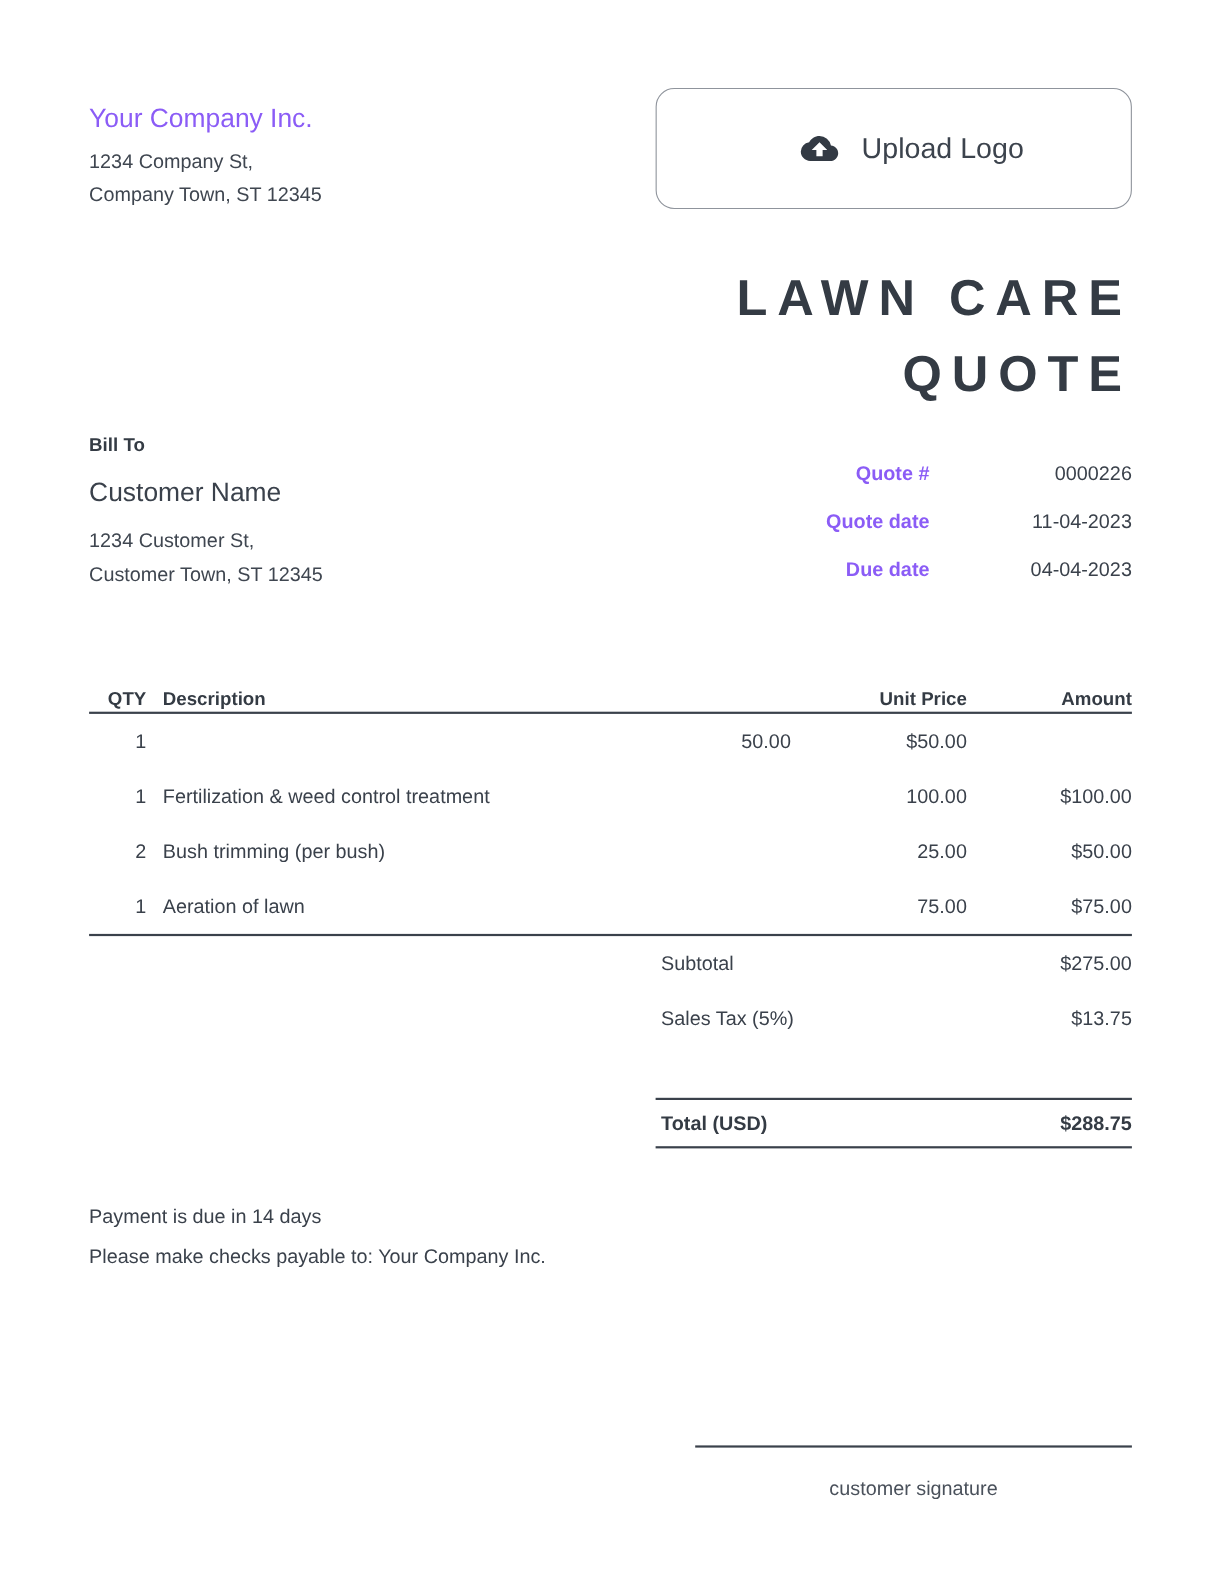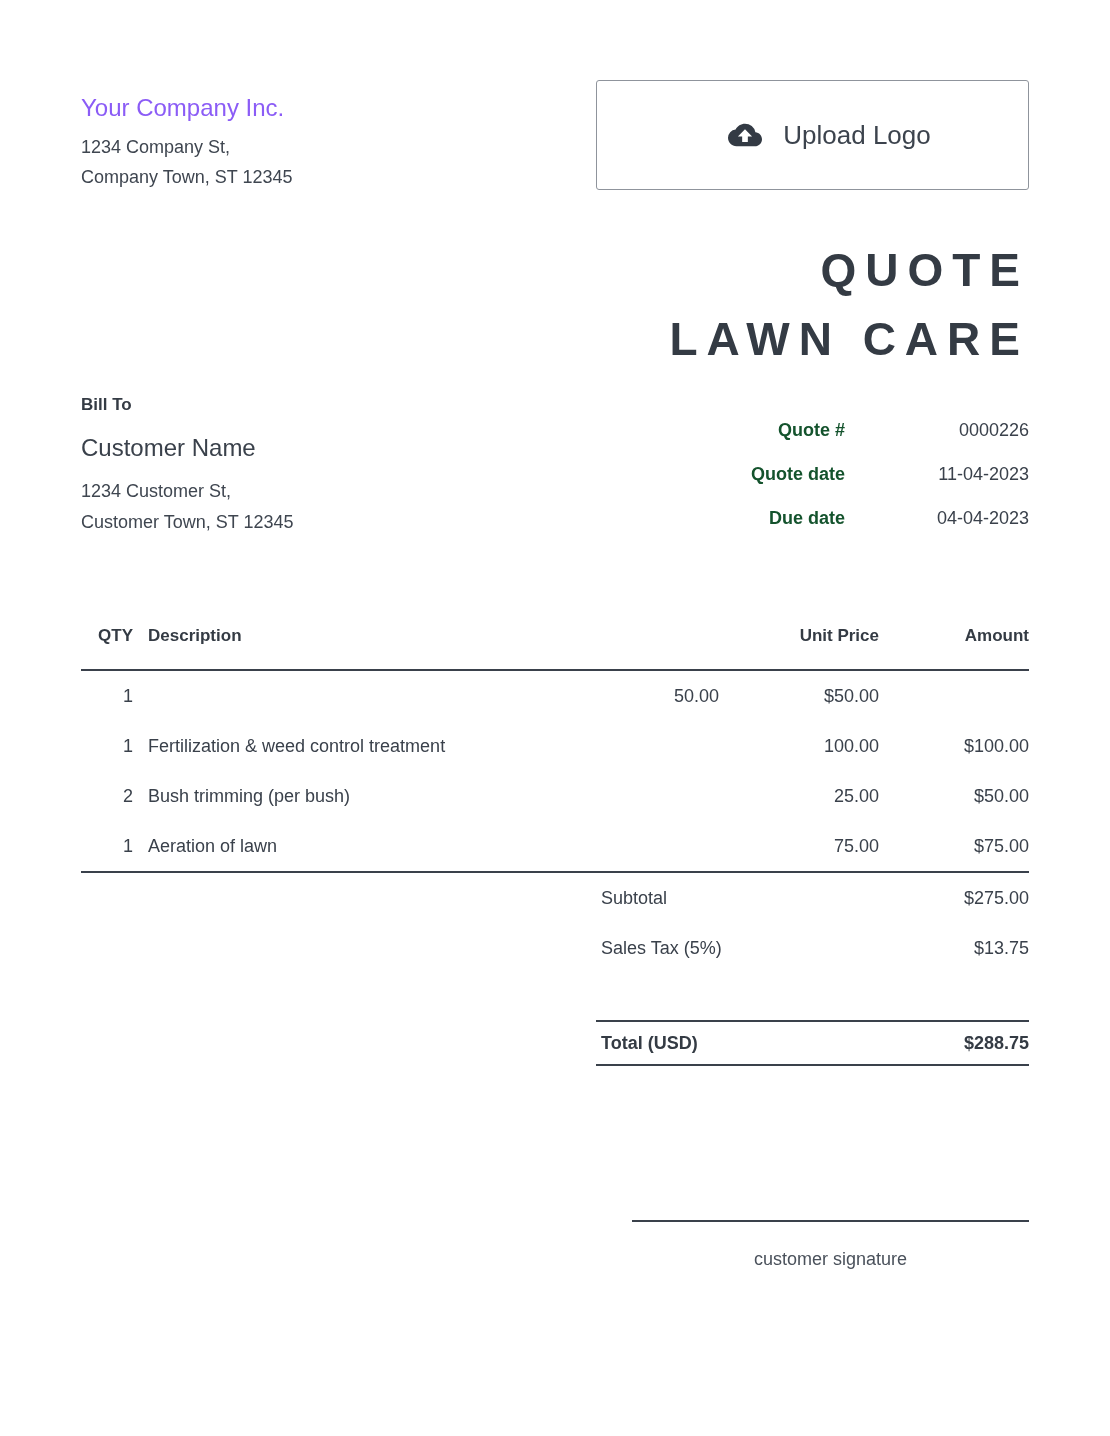--- a/index.html
+++ b/index.html
@@ -18,21 +18,21 @@
 
   
   .header-row { display: flex; justify-content: space-between; align-items: flex-start; }
   .company-block { margin-top: 12px; }
   .company-name { font-size: 24px; line-height: 32px; color: #8b5cf6; }
   .company-address { font-size: 18px; line-height: 30px; color: #3f4650; margin-top: 8px; }
 
   .upload-btn {
     width: 433px; height: 110px;
     border: 1px solid #8f949c;
-    border-radius: 3px;
+    border-radius: 17px;
     background: #ffffff;
     display: flex; align-items: center; justify-content: center;
     gap: 16px;
     cursor: pointer;
     font-family: "Liberation Sans", sans-serif;
     padding-left: 29px;
   }
   .upload-btn .cloud { width: 44px; height: 34px; display: inline-flex; }
   .upload-label { font-size: 26px; color: #3c434d; }
 
@@ -48,31 +48,31 @@
   }
 
   
   .info-row { display: flex; justify-content: space-between; margin-top: 20px; }
   .billto-heading { font-size: 17px; font-weight: bold; color: #343b44; line-height: 22px; margin-bottom: 16px; }
   .customer-name { font-size: 24px; line-height: 32px; margin-bottom: 12px; }
   .customer-address { font-size: 18px; line-height: 31px; color: #3f4650; }
 
   .meta-block { width: 433px; margin-top: 14px; }
   .meta-row { display: flex; height: 44px; align-items: center; }
-  .meta-label { flex: 1; text-align: right; font-size: 18px; font-weight: bold; color: #14532d; }
+  .meta-label { flex: 1; text-align: right; font-size: 18px; font-weight: bold; color: #8b5cf6; }
   .meta-value { width: 184px; text-align: right; font-size: 18px; color: #3a414b; }
 
   
   .items-table { margin-top: 86px; }
   .tr {
     display: grid;
     grid-template-columns: 52px 1fr 160px 150px;
     align-items: center;
   }
-  .th-row { padding-bottom: 23px; border-bottom: 2px solid #3a414b; }
+  .th-row { padding-bottom: 1px; border-bottom: 2px solid #3a414b; }
   .th { font-size: 17px; font-weight: bold; color: #343b44; }
   .td { font-size: 18px; color: #3a414b; }
   .col-qty { text-align: right; }
   .col-desc { text-align: left; padding-left: 15px; }
   .col-price { text-align: right; }
   .col-amount { text-align: right; }
   .item-row { height: 50px; }
   .table-bottom { border-bottom: 2px solid #3a414b; }
 
   
@@ -113,22 +113,22 @@
       <span class="cloud">
         <svg viewBox="0 0 24 24" width="44" height="34" preserveAspectRatio="xMidYMid meet">
           <path fill="#333a44" d="M19.35 10.04A7.49 7.49 0 0 0 12 4C9.11 4 6.6 5.64 5.35 8.04A5.994 5.994 0 0 0 0 14c0 3.31 2.69 6 6 6h13c2.76 0 5-2.24 5-5 0-2.64-2.05-4.78-4.65-4.96zM14 13v4h-4v-4H7l5-5 5 5h-3z"></path>
         </svg>
       </span>
       <span class="upload-label">Upload Logo</span>
     </button>
   </div>
 
   <div class="doc-title">
+    <div>LAWN CARE</div>
     <div>QUOTE</div>
-    <div>LAWN CARE</div>
   </div>
 
   <div class="info-row">
     <div class="billto-block">
       <div class="billto-heading">Bill To</div>
       <div class="customer-name">Customer Name</div>
       <div class="customer-address">
         <div>1234 Customer St,</div>
         <div>Customer Town, ST 12345</div>
       </div>
@@ -195,20 +195,24 @@
         <div class="totals-value">$13.75</div>
       </div>
       <div class="totals-row total-final">
         <div class="totals-label">Total (USD)</div>
         <div class="totals-value">$288.75</div>
       </div>
     </div>
   </div>
 
   <div class="terms">
+    <div class="terms-body">
+      <div>Payment is due in 14 days</div>
+      <div>Please make checks payable to: Your Company Inc.</div>
+    </div>
   </div>
 
   <div class="signature-wrap">
     <div class="signature">
       <div class="signature-line"></div>
       <div class="signature-label">customer signature</div>
     </div>
   </div>
 
 </div>

